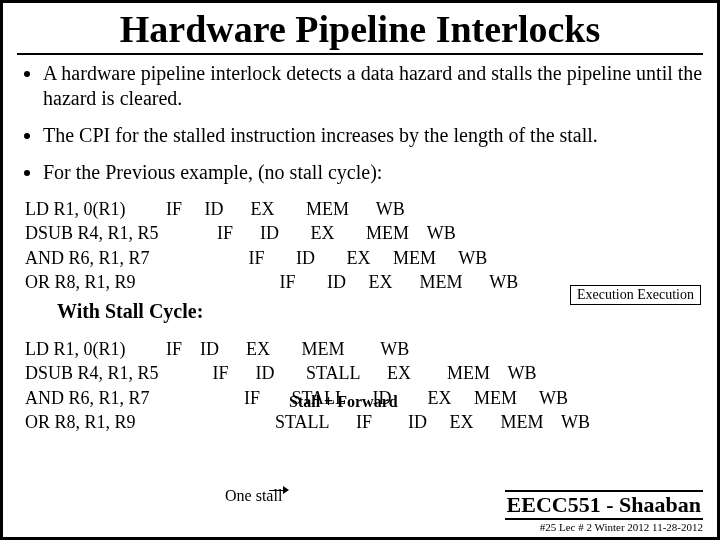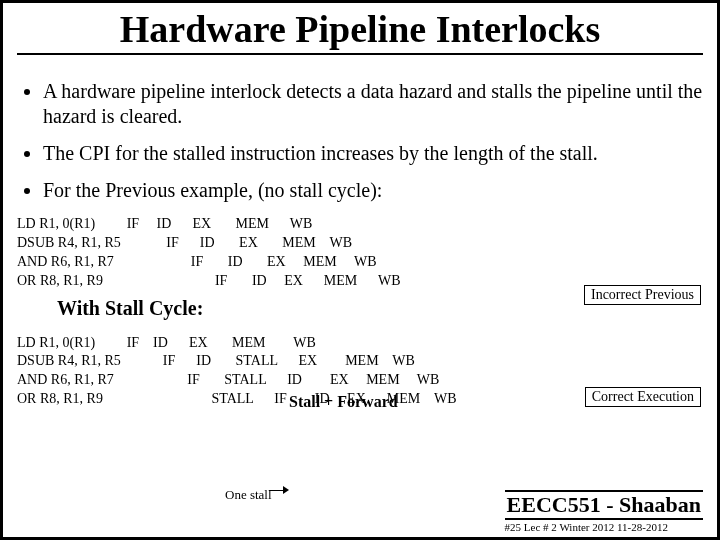--- a/index.html
+++ b/index.html
@@ -1,31 +1,31 @@
 <!DOCTYPE html>
 <html><head>
 <meta charset="utf-8">
 <style>
 body{margin:0;font-family:"Times New Roman",serif;background:#fff}
 .slide{width:720px;height:540px;box-sizing:border-box;border:3px solid #000;padding:4px 14px 16px;position:relative}
 .title{font-size:38px;font-weight:bold;text-align:center;margin:0 0 4px;border-bottom:2px solid #000;padding-bottom:2px}
-ul.bullets{margin:24px 0 10px;padding:0 0 0 26px;list-style:disc}
+ul.bullets{margin:6px 0 10px;padding:0 0 0 26px;list-style:disc}
 ul.bullets li{font-size:20px;line-height:1.25;margin-bottom:12px}
-.pipe-block{font-size:14px;line-height:1.35;white-space:pre;font-family:"Times New Roman",serif;}
+.pipe-block{font-size:18px;line-height:1.35;white-space:pre;font-family:"Times New Roman",serif;margin-left:8px}
 .sub-head{font-size:20px;font-weight:bold;margin:6px 0 2px 40px}
 .tag{border:1px solid #000;font-size:14px;padding:1px 6px;position:absolute}
 .tag.inc{right:16px;top:282px}
 .tag.cor{right:16px;top:384px}
 .tag.appx{left:16px;bottom:30px}
 .stall-lbl{font-size:16px;font-weight:bold;position:absolute;left:286px;top:390px}
-.onestall{font-size:13px;position:absolute;left:222px;top:484px}
+.onestall{font-size:16px;position:absolute;left:222px;top:484px}
 .arrow{position:absolute;left:266px;top:480px;width:20px;height:14px}
 .arrow::before{content:"";position:absolute;left:0;top:7px;width:16px;border-top:1px solid #000}
 .arrow::after{content:"";position:absolute;right:0;top:3px;border-left:6px solid #000;border-top:4px solid transparent;border-bottom:4px solid transparent}
-.footer{position:absolute;right:14px;bottom:4px;}
+.footer{position:absolute;right:14px;bottom:4px;text-align:right}
 .course{font-size:22px;font-weight:bold;border-top:2px solid #000;border-bottom:2px solid #000;padding:0 2px}
 .fine{font-size:11px;font-weight:normal;margin-top:1px}
 </style>
 </head>
 <body>
 
 <div class="slide">
   <h1 class="title">Hardware Pipeline Interlocks</h1>
   <ul class="bullets">
     <li>A hardware pipeline interlock detects a data hazard and stalls the pipeline until the hazard is cleared.</li>
@@ -36,22 +36,21 @@
 DSUB R4, R1, R5             IF      ID       EX       MEM    WB
 AND R6, R1, R7                      IF       ID       EX     MEM     WB
 OR R8, R1, R9                                IF       ID     EX      MEM      WB</div>
   <div class="sub-head">With Stall Cycle:</div>
   <div class="stall-lbl">Stall + Forward</div>
   <div class="pipe-block" style="margin-top:14px">LD R1, 0(R1)         IF    ID      EX       MEM        WB
 DSUB R4, R1, R5            IF      ID       STALL      EX        MEM    WB
 AND R6, R1, R7                     IF       STALL      ID        EX     MEM     WB
 OR R8, R1, R9                               STALL      IF        ID     EX      MEM    WB</div>
 
-  <div class="tag inc">Incorrect Previous</div>
-  <div class="tag cor">Correct Execution</div>
+  <div class="tag inc">Execution Execution</div>
 
   <div class="onestall">One stall</div>
   <div class="arrow"></div>
 
   <div class="footer">
     <div class="course">EECC551 - Shaaban</div>
     <div class="fine">#25  Lec # 2   Winter 2012   11-28-2012</div>
   </div>
 </div>
 

